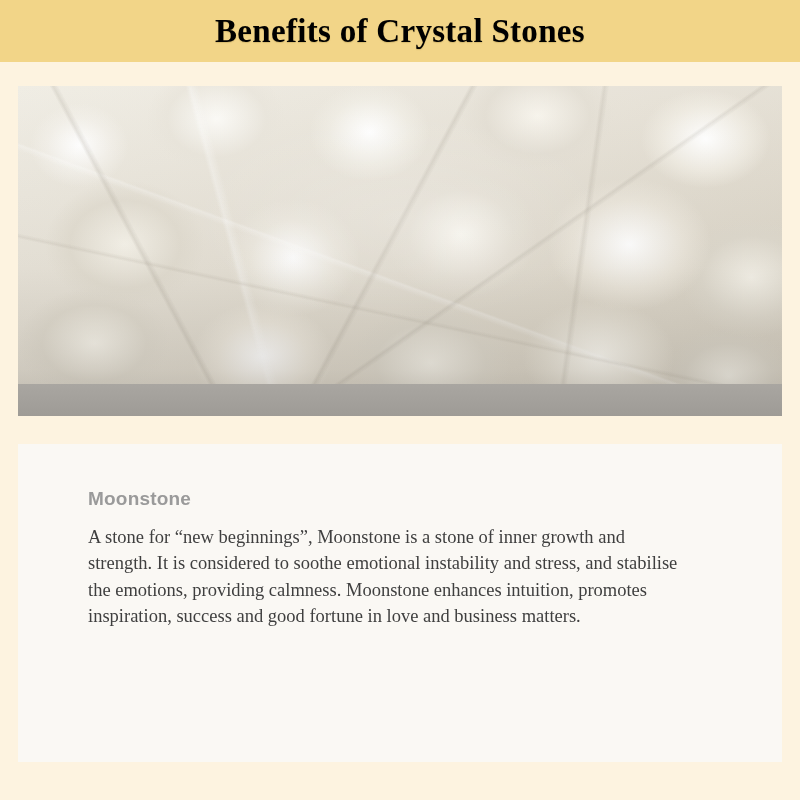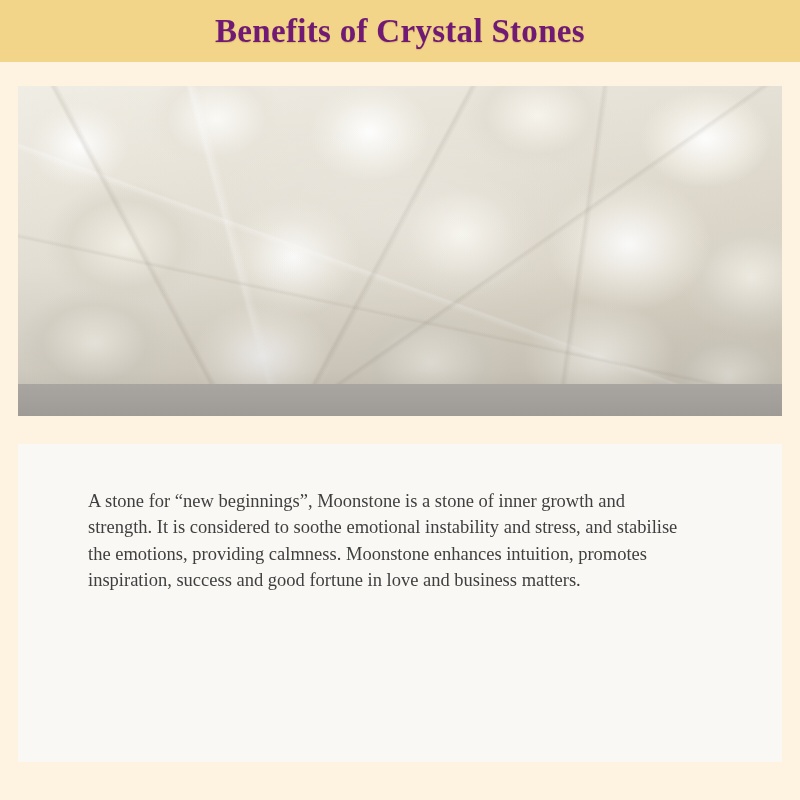--- a/index.html
+++ b/index.html
@@ -28,21 +28,21 @@
     background: #f2d588;
     display: flex;
     align-items: center;
     justify-content: center;
   }
 
   .header-title {
     font-family: "Liberation Serif", serif;
     font-weight: bold;
     font-size: 33px;
-    color: #701a75;
+    color: #000000;
     letter-spacing: 0.3px;
     text-shadow: 0 1px 1px rgba(140,110,40,0.25);
   }
 
   .photo-wrap {
     position: absolute;
     left: 18px;
     top: 86px;
     width: 764px;
     height: 330px;
@@ -145,17 +145,18 @@
 
   <div class="photo-wrap">
     <div class="photo"></div>
     <div class="photo-facets"></div>
     <div class="photo-shade"></div>
     <div class="photo-bottom-band"></div>
   </div>
 
   <div class="card">
     <div class="card-inner">
+      <h2 class="stone-name">Moonstone</h2>
       <p class="stone-desc">A stone for “new beginnings”, Moonstone is a stone of inner growth and strength.  It is considered to soothe emotional instability and stress, and stabilise the emotions, providing calmness.  Moonstone enhances intuition, promotes inspiration, success and good fortune in love and business matters.</p>
     </div>
   </div>
 
 </div>
 
 </body></html>

